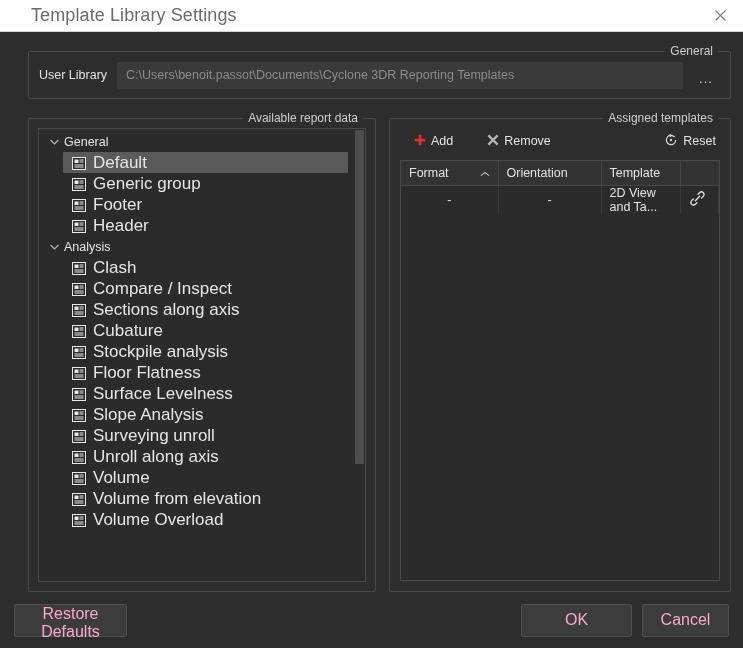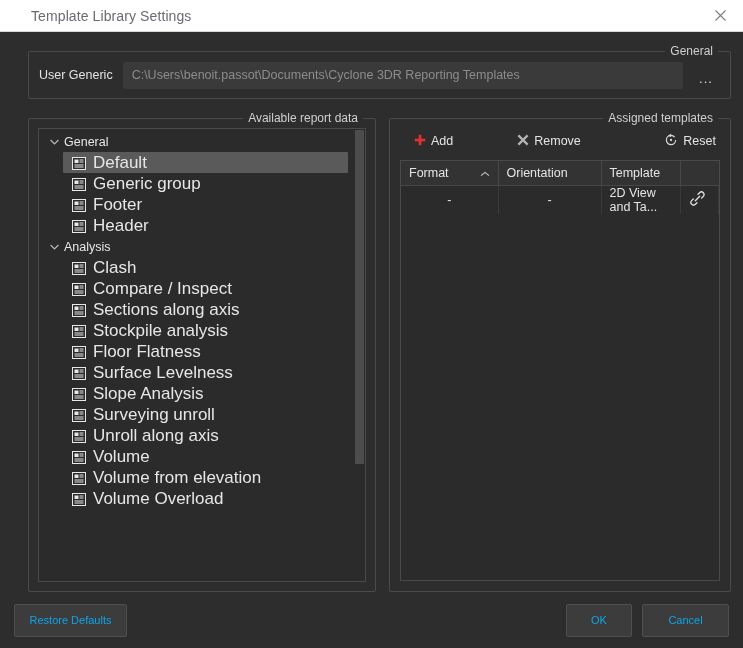--- a/index.html
+++ b/index.html
@@ -18,21 +18,21 @@
 
   
   .titlebar {
     height: 32px; min-height: 32px;
     background: #ffffff;
     display: flex; align-items: center;
     border-bottom: 1px solid #d6d6d6;
     position: relative;
   }
   .titlebar-text {
-    font-size: 14px;
+    font-size: 18px;
     color: #6a6a72;
     padding-left: 31px;
     letter-spacing: .1px;
   }
   .titlebar-close {
     position: absolute; right: 0; top: 0;
     width: 46px; height: 31px;
     display: flex; align-items: center; justify-content: center;
     cursor: pointer;
   }
@@ -174,21 +174,21 @@
     background: #4d4d4d;
     border-radius: 1px;
     cursor: pointer;
   }
 
   
   .tpl-toolbar {
     position: absolute;
     top: 9px; left: 10px; right: 10px;
     height: 26px;
-    display: flex;  gap: 30px;
+    display: flex; 
   }
   .tb-btn {
     display: flex; align-items: center;
     gap: 5px;
     background: transparent; border: none;
     color: #e4e4e4; font-size: 12.5px;
     font-family: "Liberation Sans", sans-serif;
     cursor: pointer;
     padding: 2px 4px;
   }
@@ -244,50 +244,50 @@
   
   .footer {
     height: 56px; min-height: 56px;
     background: #2d2d2d;
     display: flex; align-items: center;
     padding: 0 14px;
   }
   .btn {
     background: #3c3c3c;
     border: 1px solid #4f4f4f;
-    color: #0ea5e9;
-    font-size: 11px;
+    color: #f9a8d4;
+    font-size: 16px;
     font-family: "Liberation Sans", sans-serif;
     border-radius: 2px;
     cursor: pointer;
     height: 33px;
   }
   .btn-restore { width: 113px; }
-  .btn-ok { width: 66px; margin-left: auto; }
+  .btn-ok { width: 111px; margin-left: auto; }
   .btn-cancel { width: 87px; margin-left: 10px; }
 </style>
 </head>
 <body>
 
 <div class="window">
 
   <div class="titlebar">
     <div class="titlebar-text">Template Library Settings</div>
     <div class="titlebar-close">
       <svg width="13" height="13" viewBox="0 0 13 13">
         <path d="M1.5 1.5 L11.5 11.5 M11.5 1.5 L1.5 11.5" stroke="#7d7d7d" stroke-width="1.1" fill="none"></path>
       </svg>
     </div>
   </div>
 
   <div class="body">
 
     <div class="groupbox general-group">
       <div class="gb-label">General</div>
-      <div class="field-label">User Generic</div>
+      <div class="field-label">User Library</div>
       <input class="path-input" type="text" placeholder="C:\Users\benoit.passot\Documents\Cyclone 3DR Reporting Templates" style="">
       <button class="browse-btn">...</button>
     </div>
 
     <div class="panels">
 
       <div class="groupbox panel-left">
         <div class="gb-label">Available report data</div>
         <div class="panel-inner">
 
@@ -393,20 +393,31 @@
             <div class="tree-item">
               <span class="doc-icon"><svg width="14" height="13" viewBox="0 0 14 13">
                     <rect x="0.5" y="0.5" width="13" height="12" fill="#2b2b2b" stroke="#e8e8e8" stroke-width="1"></rect>
                     <rect x="2.5" y="2.5" width="4" height="3.5" fill="#e8e8e8"></rect>
                     <rect x="7.5" y="2.5" width="4" height="1" fill="#e8e8e8"></rect>
                     <rect x="7.5" y="4.5" width="4" height="1" fill="#e8e8e8"></rect>
                     <rect x="2.5" y="7.5" width="9" height="1" fill="#e8e8e8"></rect>
                     <rect x="2.5" y="9.5" width="9" height="1" fill="#e8e8e8"></rect>
                   </svg></span>
               <span class="tree-item-label">Sections along axis</span>
+            </div>
+            <div class="tree-item">
+              <span class="doc-icon"><svg width="14" height="13" viewBox="0 0 14 13">
+                    <rect x="0.5" y="0.5" width="13" height="12" fill="#2b2b2b" stroke="#e8e8e8" stroke-width="1"></rect>
+                    <rect x="2.5" y="2.5" width="4" height="3.5" fill="#e8e8e8"></rect>
+                    <rect x="7.5" y="2.5" width="4" height="1" fill="#e8e8e8"></rect>
+                    <rect x="7.5" y="4.5" width="4" height="1" fill="#e8e8e8"></rect>
+                    <rect x="2.5" y="7.5" width="9" height="1" fill="#e8e8e8"></rect>
+                    <rect x="2.5" y="9.5" width="9" height="1" fill="#e8e8e8"></rect>
+                  </svg></span>
+              <span class="tree-item-label">Cubature</span>
             </div>
             <div class="tree-item">
               <span class="doc-icon"><svg width="14" height="13" viewBox="0 0 14 13">
                     <rect x="0.5" y="0.5" width="13" height="12" fill="#2b2b2b" stroke="#e8e8e8" stroke-width="1"></rect>
                     <rect x="2.5" y="2.5" width="4" height="3.5" fill="#e8e8e8"></rect>
                     <rect x="7.5" y="2.5" width="4" height="1" fill="#e8e8e8"></rect>
                     <rect x="7.5" y="4.5" width="4" height="1" fill="#e8e8e8"></rect>
                     <rect x="2.5" y="7.5" width="9" height="1" fill="#e8e8e8"></rect>
                     <rect x="2.5" y="9.5" width="9" height="1" fill="#e8e8e8"></rect>
                   </svg></span>

